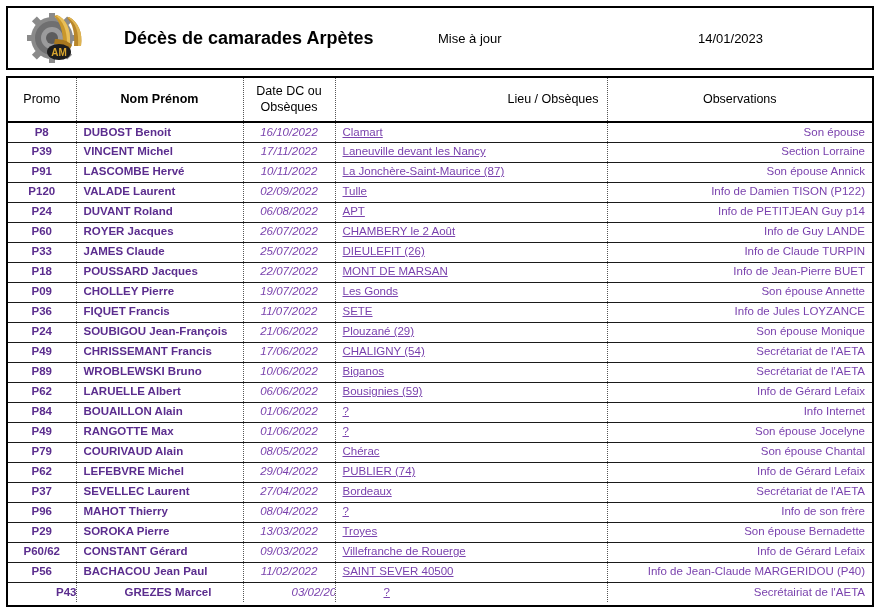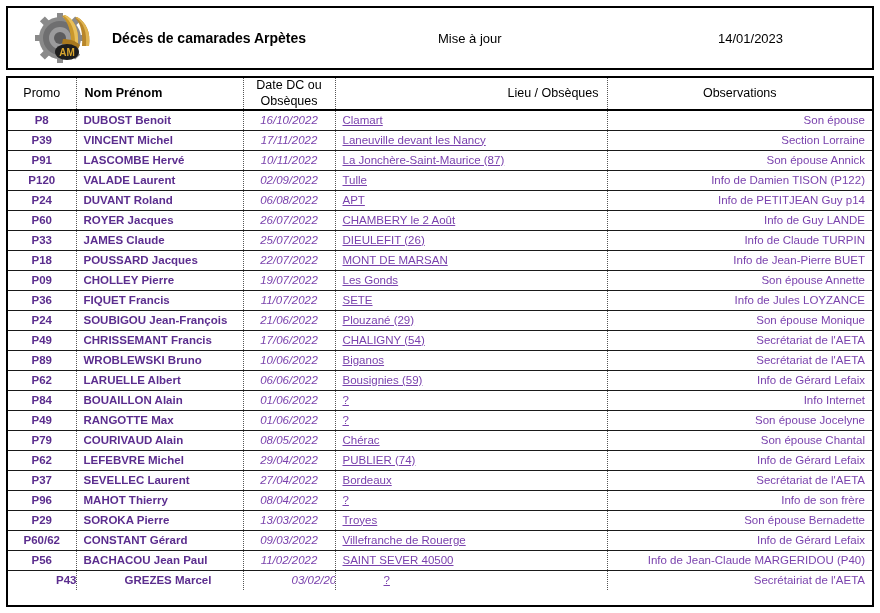--- a/index.html
+++ b/index.html
@@ -35,48 +35,47 @@
     display: flex;
     align-items: center;
   }
 
   .logo-wrap {
     width: 78px;
     min-width: 78px;
     height: 60px;
     display: flex;
     align-items: center;
-    justify-content: center;
     margin-left: 18px;
   }
 
   .logo-svg { display: block; }
 
   .header-title {
-    font-size: 14px;
+    font-size: 18px;
     font-weight: bold;
     color: #000000;
-    margin-left: 8px;
+    margin-left: 20px;
     white-space: nowrap;
   }
 
   .header-maj {
     position: absolute;
     left: 430px;
     top: 50%;
     transform: translateY(-50%);
     font-size: 13px;
     color: #000000;
     white-space: nowrap;
     text-align: right;
   }
 
   .header-date {
     position: absolute;
-    left: 710px;
+    left: 690px;
     top: 50%;
     transform: translateY(-50%);
     font-size: 13px;
     color: #000000;
     white-space: nowrap;
   }
 
   
   .table-box {
     position: absolute;
@@ -98,35 +97,35 @@
     width: 100%;
     table-layout: fixed;
   }
 
   table.main col.c-promo { width: 68px; }
   table.main col.c-nom   { width: 167px; }
   table.main col.c-date  { width: 92px; }
   table.main col.c-lieu  { width: 272px; }
   table.main col.c-obs   { width: 265px; }
 
-  thead tr.hdr { height: 32px; }
+  thead tr.hdr { height: 44px; }
 
   thead th {
     font-size: 12.5px;
     font-weight: normal;
     color: #000000;
     border-bottom: 2px solid #000000;
     border-right: 1px dotted #555555;
     padding: 0 8px;
     vertical-align: middle;
     line-height: 1.25;
   }
   thead th.last { border-right: none; }
   thead th.th-promo  { text-align: center; }
-  thead th.th-nom    { text-align: left; font-weight: bold; }
+  thead th.th-nom    { text-align: center; font-weight: bold; }
   thead th.th-date   { text-align: center; }
   thead th.th-lieu   { text-align: right; }
   thead th.th-obs    { text-align: center; }
 
   tbody tr { height: 20px; }
 
   tbody td {
     font-size: 11.5px;
     color: #6b2f9e;
     border-bottom: 1px solid #1a1a1a;

